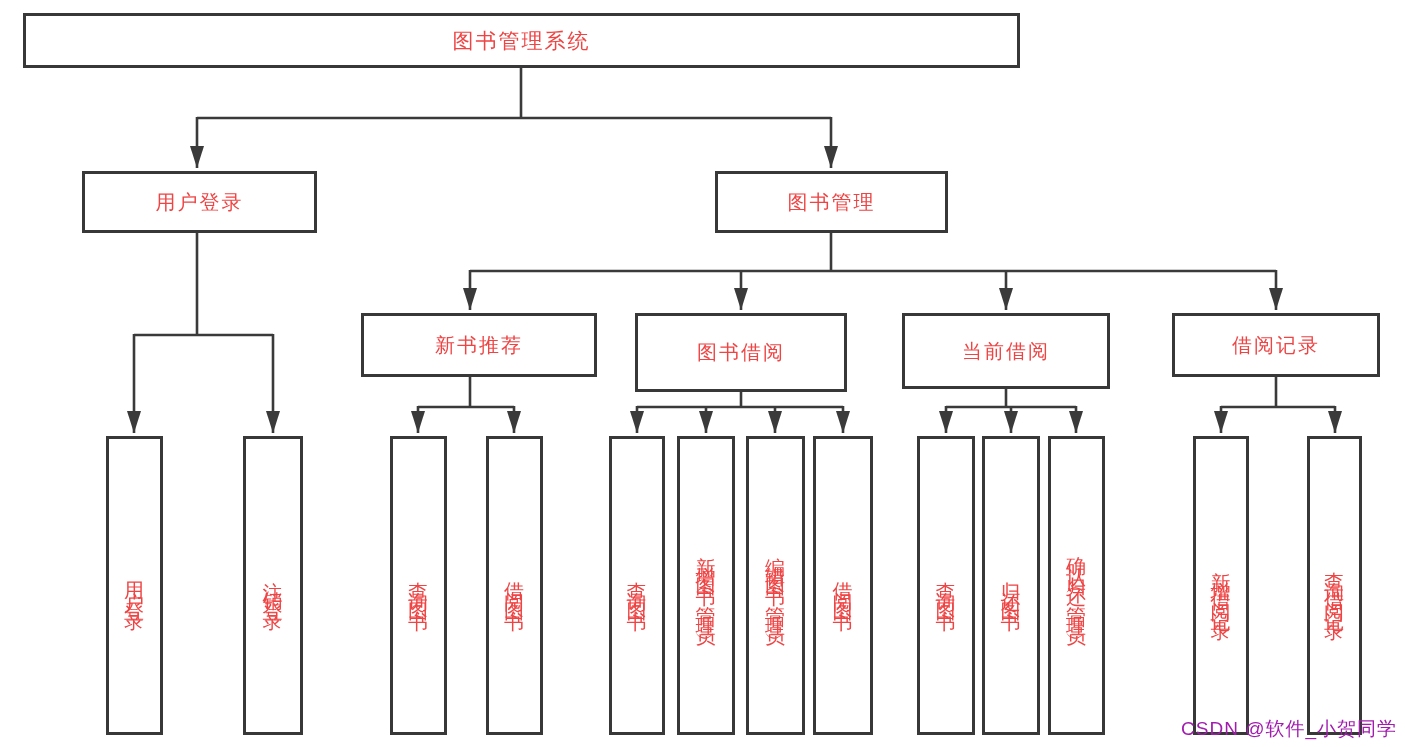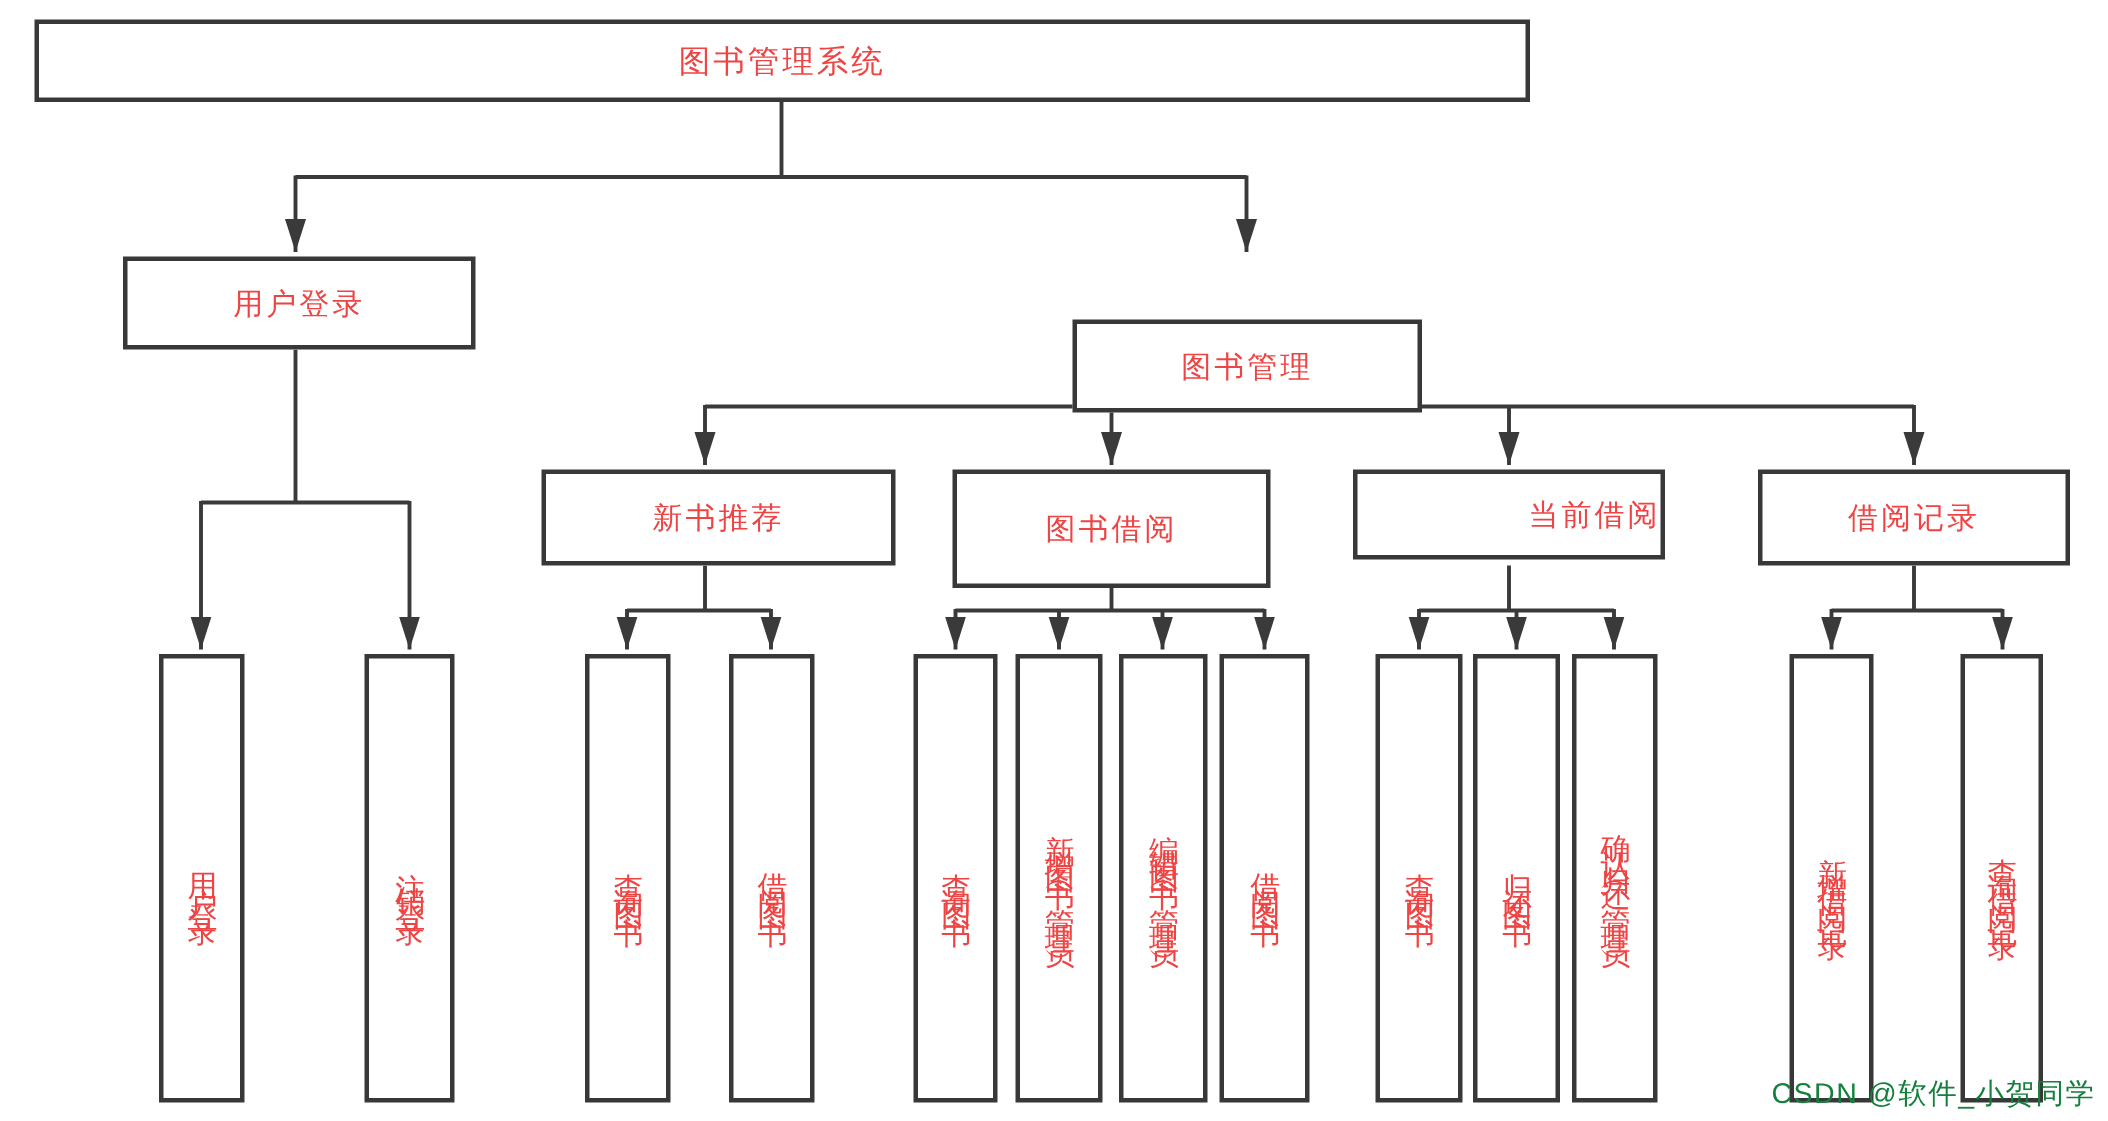--- a/index.html
+++ b/index.html
@@ -45,24 +45,24 @@
     writing-mode: vertical-rl;
     text-orientation: mixed;
     font-size: 20px;
     letter-spacing: 0.5em;
     line-height: 1;
     white-space: nowrap;
   }
   
   .n-root   { left: 23px;   top: 13px;  width: 997px; height: 55px; }
   .n-l2a    { left: 82px;   top: 171px; width: 235px; height: 62px; }
-  .n-l2b    { left: 715px;  top: 171px; width: 233px; height: 62px; margin-top: 42px; }
+  .n-l2b    { left: 715px;  top: 171px; width: 233px; height: 62px; }
   .n-l3a    { left: 361px;  top: 313px; width: 236px; height: 64px; }
   .n-l3b    { left: 635px;  top: 313px; width: 212px; height: 79px; }
-  .n-l3c    { left: 902px;  top: 313px; width: 208px; height: 60px; justify-content: flex-end; }
+  .n-l3c    { left: 902px;  top: 313px; width: 208px; height: 76px; }
   .n-l3d    { left: 1172px; top: 313px; width: 208px; height: 64px; }
   .leaf     { top: 436px; height: 299px; }
   .n-lf1  { left: 106px;  width: 57px; }
   .n-lf2  { left: 243px;  width: 60px; }
   .n-lf3  { left: 390px;  width: 57px; }
   .n-lf4  { left: 486px;  width: 57px; }
   .n-lf5  { left: 609px;  width: 56px; }
   .n-lf6  { left: 677px;  width: 58px; }
   .n-lf7  { left: 746px;  width: 59px; }
   .n-lf8  { left: 813px;  width: 60px; }
@@ -70,21 +70,21 @@
   .n-lf10 { left: 982px;  width: 58px; }
   .n-lf11 { left: 1048px; width: 57px; }
   .n-lf12 { left: 1193px; width: 56px; }
   .n-lf13 { left: 1307px; width: 55px; }
   #watermark {
     position: absolute;
     right: 8px;
     top: 716px;
     z-index: 5;
     font-size: 19px;
-    color: #15803d;
+    color: #a21caf;
     letter-spacing: 1px;
     white-space: nowrap;
   }
 </style>
 </head>
 <body>
 
 <div id="canvas">
 
   <svg id="connectors" width="1405" height="747" viewBox="0 0 1405 747" fill="none" stroke="#3a3a3a" stroke-width="2.6">

